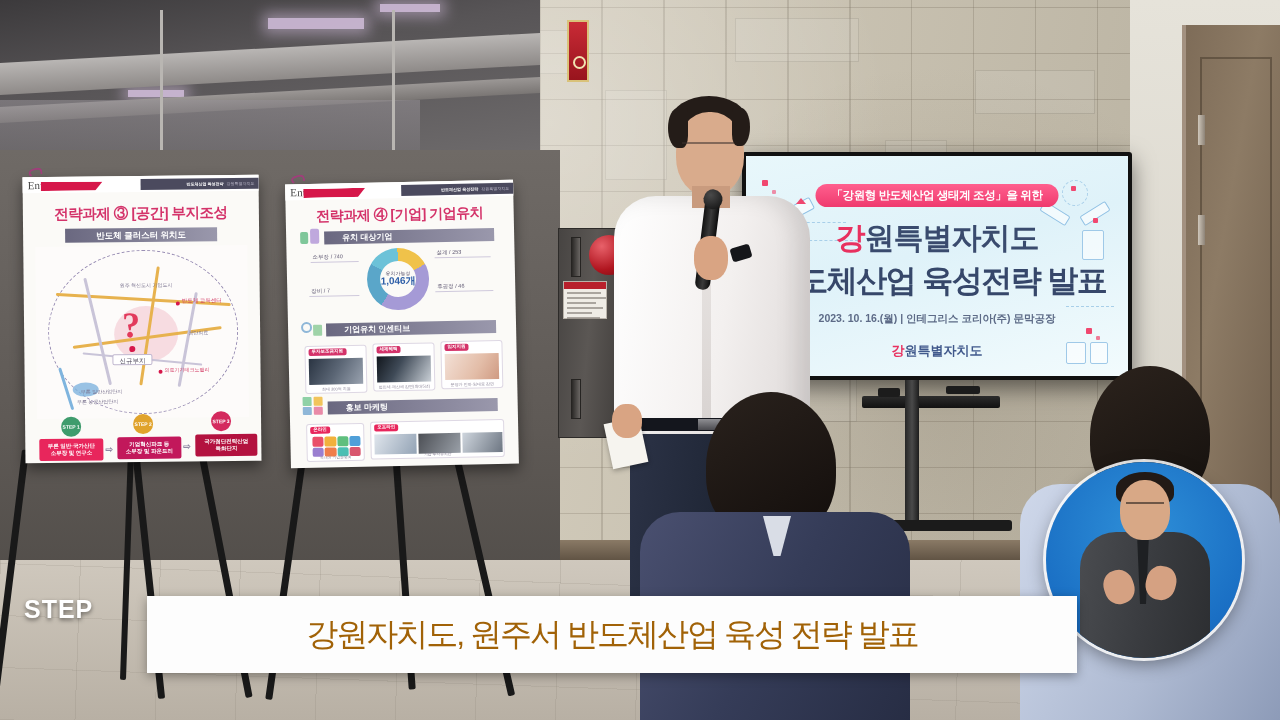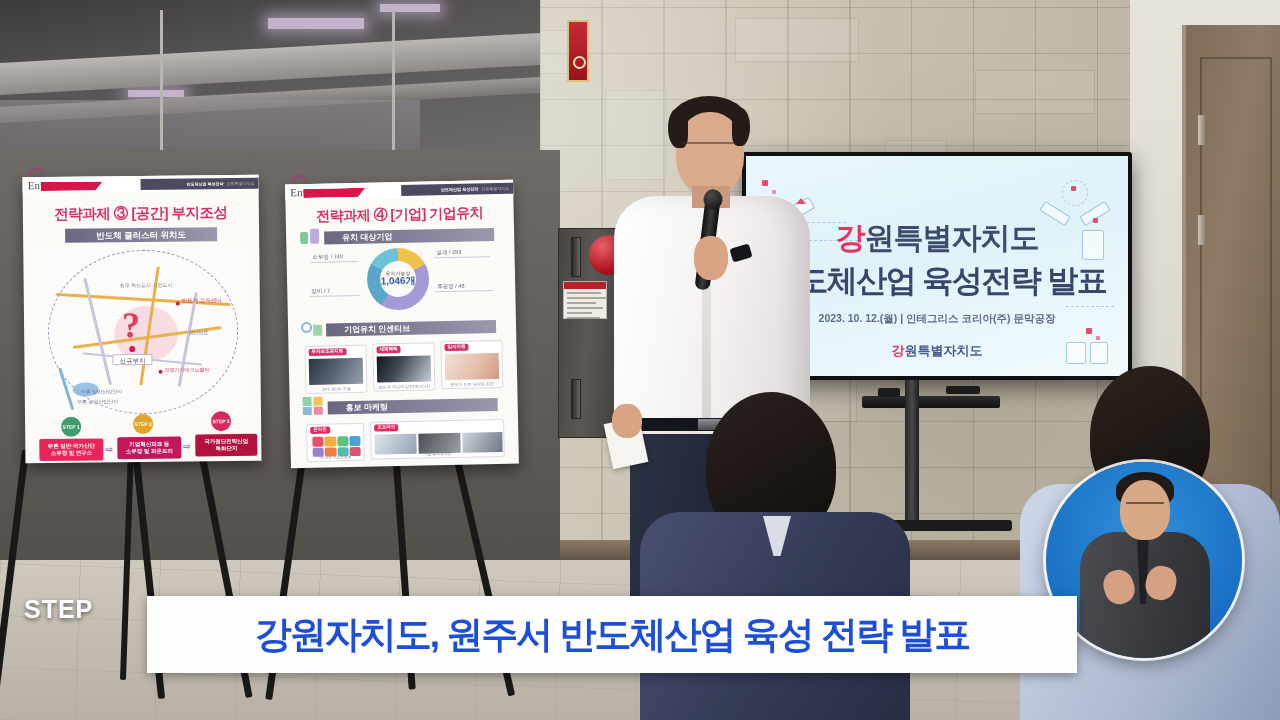--- a/index.html
+++ b/index.html
@@ -422,21 +422,21 @@
     font-size: 25px; font-weight: bold; letter-spacing: 1px;
     margin-top: -3px; text-shadow: 0 2px 4px rgba(0,0,0,.5);
   }
   .headline-bar {
     position: absolute; left: 147px; top: 596px; width: 930px; height: 77px;
     background: #fdfdfd; z-index: 11;
     display: flex; align-items: center; justify-content: center;
     box-shadow: 0 3px 10px rgba(0,0,0,.35);
   }
   .headline-txt {
-    font-size: 37px; font-weight: bold; color: #1d4ed8;
+    font-size: 32px; font-weight: normal; color: #a16207;
     letter-spacing: -2px; white-space: nowrap;
   }
 </style>
 </head>
 <body>
 
 <div id="stage">
 
   <div class="room">
 
@@ -692,28 +692,29 @@
       <div class="deco" style="left:28px;top:150px;">
           <div class="deco-dot" style="width:5px;height:5px;"></div>
         </div>
       <div class="deco" style="right:36px;top:172px;">
           <div class="deco-dot" style="width:6px;height:6px;"></div>
         </div>
       <div class="deco" style="right:28px;top:180px;">
           <div class="deco-dot" style="width:4px;height:4px;opacity:.7;"></div>
         </div>
 
+      <div class="slide-pill" style="font-size:11.5px;">「강원형 반도체산업 생태계 조성」을 위한</div>
 
       <div class="slide-l1" style="font-size:30px;">
         <span class="hl">강</span><span>원특별자치도</span>
       </div>
 
       <div class="slide-l2" style="font-size:31px;">반도체산업 육성전략 발표</div>
 
-      <div class="slide-meta" style="font-size:10.5px;">2023. 10. 12.(월)  |  인테그리스 코리아(주) 문막공장</div>
+      <div class="slide-meta" style="font-size:10.5px;">2023. 10. 16.(월)  |  인테그리스 코리아(주) 문막공장</div>
 
       <div class="slide-logo" style="font-size:13px;">
         <span class="hl">강</span><span>원특별자치도</span>
       </div>
 
       <div class="deco deco-chip" style="right:20px;bottom:12px;width:18px;height:22px;"></div>
       <div class="deco deco-chip" style="right:42px;bottom:12px;width:20px;height:22px;"></div>
     </div>
   </div>
 

